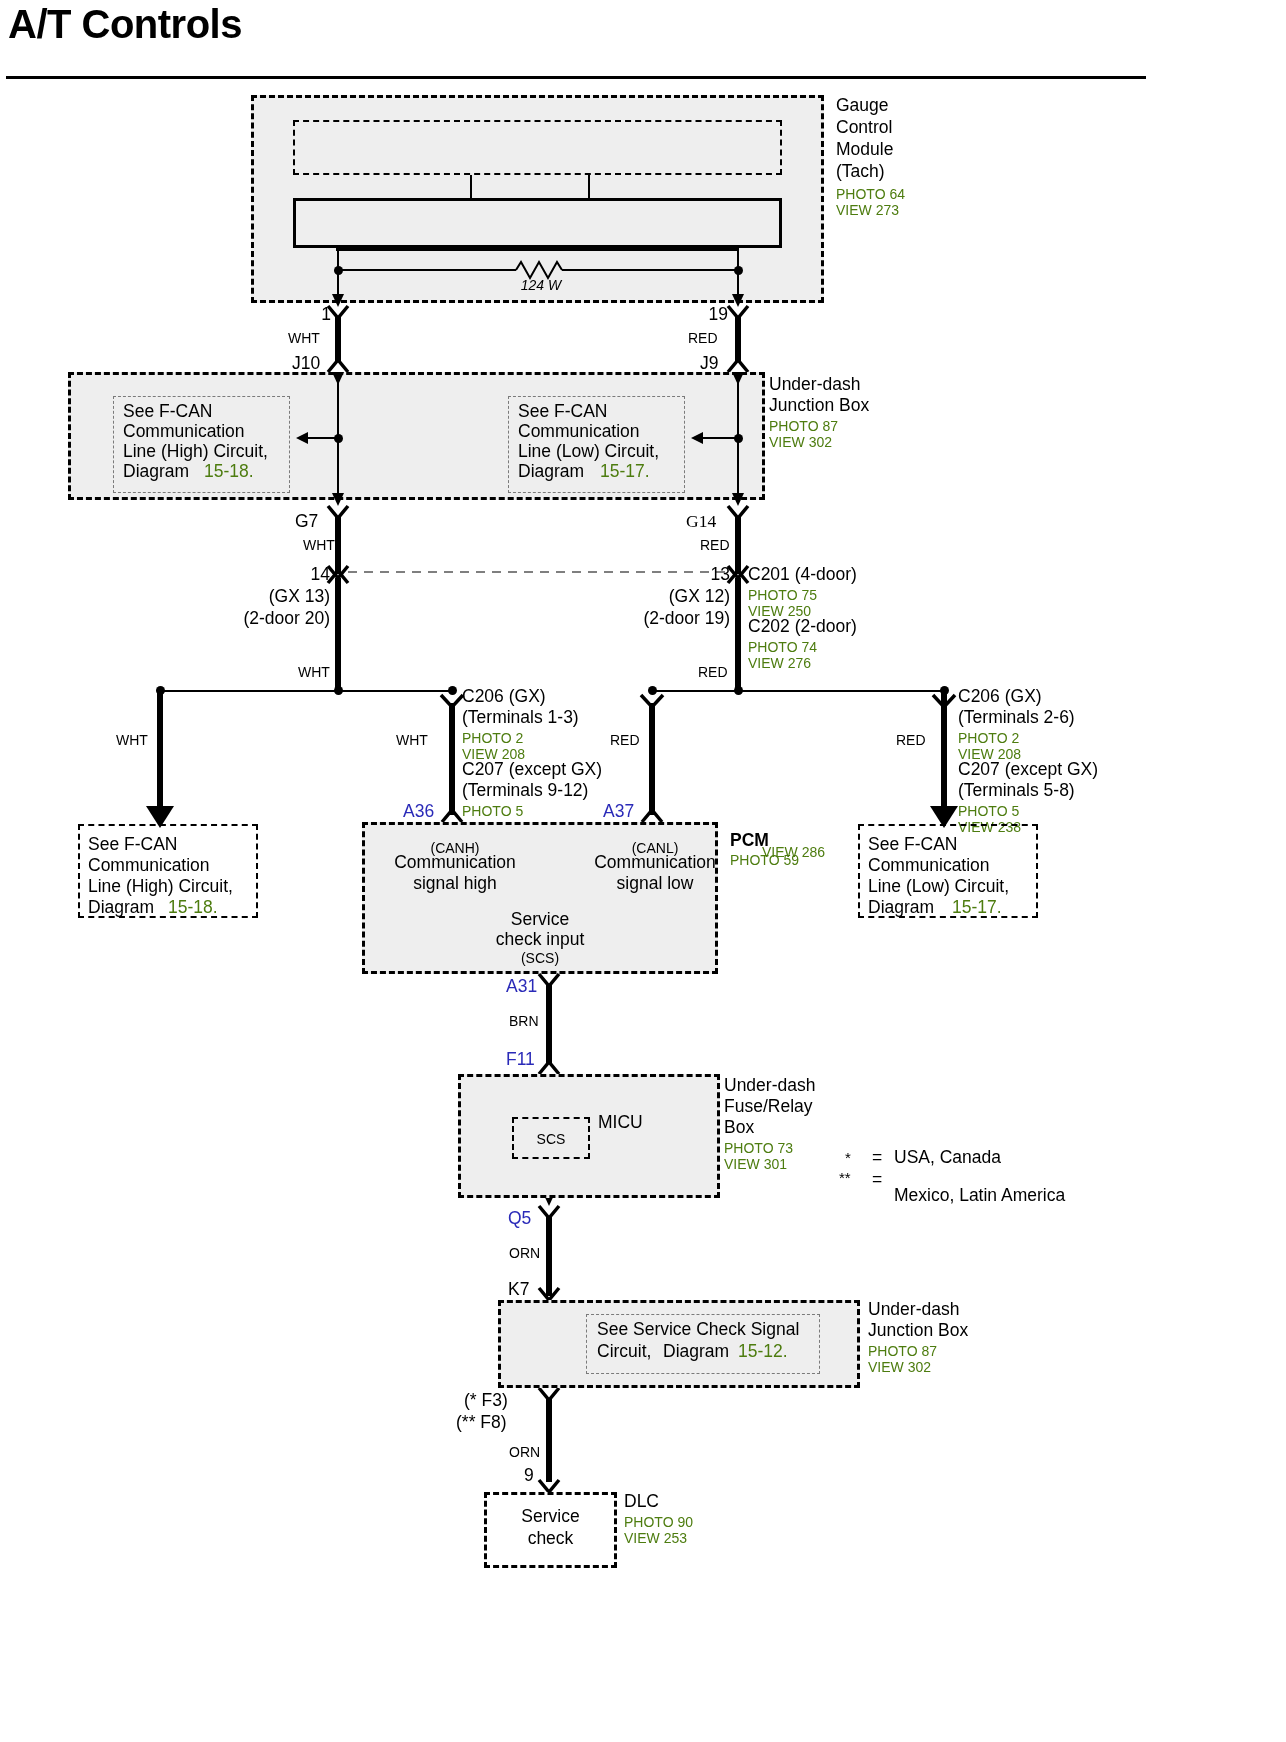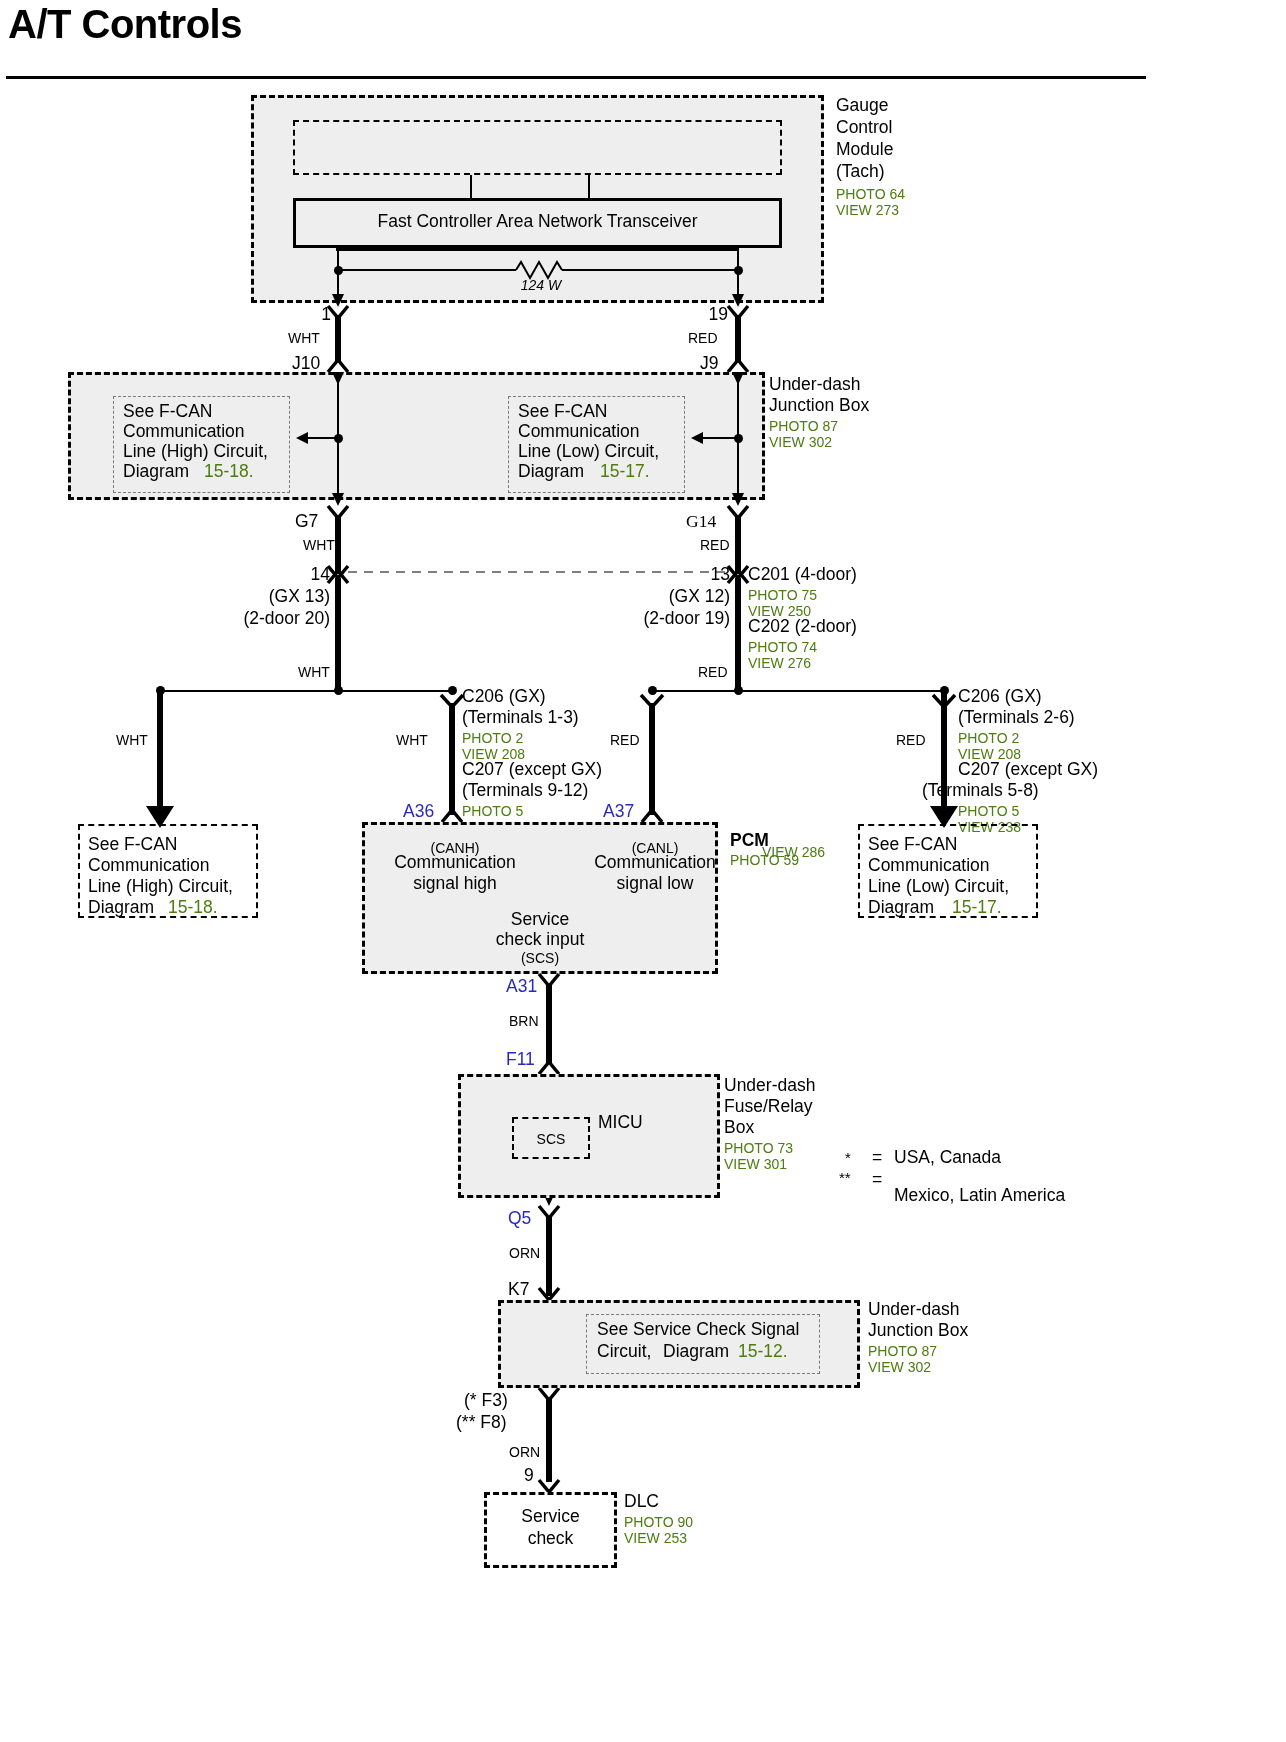--- a/index.html
+++ b/index.html
@@ -71,21 +71,20 @@
 <div id="stage">
 
   <div class="page-title">A/T Controls</div>
   <div class="title-rule"></div>
 
   <div class="dashbox" style="left:251px; top:95px; width:573px; height:208px;"></div>
 
   <div class="thinbox-dk" style="left:293px; top:120px; width:489px; height:55px; background:#eeeeee;"></div>
 
   <div class="solidbox" style="left:293px; top:198px; width:489px; height:50px;"></div>
-  <div class="t ctr" style="left:293px; top:212px; width:489px;">Fast Controller Area Network Transceiver</div>
 
   <div class="vwt" style="left:470px; top:175px; height:23px;"></div>
   <div class="vwt" style="left:588px; top:175px; height:23px;"></div>
 
   <div class="hw3" style="left:336px; top:248px; width:402px;"></div>
   <div class="vwt" style="left:337px; top:248px; height:22px;"></div>
   <div class="vwt" style="left:737px; top:248px; height:22px;"></div>
 
   <div class="hw" style="left:338px; top:269px; width:178px;"></div>
   <div class="hw" style="left:562px; top:269px; width:176px;"></div>
@@ -246,21 +245,21 @@
   <div class="t" style="left:462px; top:760px;">C207 (except GX)</div>
   <div class="t" style="left:462px; top:781px;">(Terminals 9-12)</div>
   <div class="sm ref" style="left:462px; top:803px;">PHOTO 5</div>
   <div class="sm ref" style="left:462px; top:819px;">VIEW 238</div>
 
   <div class="t" style="left:958px; top:687px;">C206 (GX)</div>
   <div class="t" style="left:958px; top:708px;">(Terminals 2-6)</div>
   <div class="sm ref" style="left:958px; top:730px;">PHOTO 2</div>
   <div class="sm ref" style="left:958px; top:746px;">VIEW 208</div>
   <div class="t" style="left:958px; top:760px;">C207 (except GX)</div>
-  <div class="t" style="left:922px; top:781px;">(Terminals 5-8)</div>
+  <div class="t" style="left:958px; top:781px;">(Terminals 5-8)</div>
   <div class="sm ref" style="left:958px; top:803px;">PHOTO 5</div>
   <div class="sm ref" style="left:958px; top:819px;">VIEW 238</div>
 
   <div class="t blue" style="left:403px; top:802px;">A36</div>
   <div class="t blue" style="left:603px; top:802px;">A37</div>
 
   <div class="thinbox-dk" style="left:78px; top:824px; width:180px; height:94px;"></div>
   <div class="t" style="left:88px; top:835px;">See F-CAN</div>
   <div class="t" style="left:88px; top:856px;">Communication</div>
   <div class="t" style="left:88px; top:877px;">Line (High) Circuit,</div>

